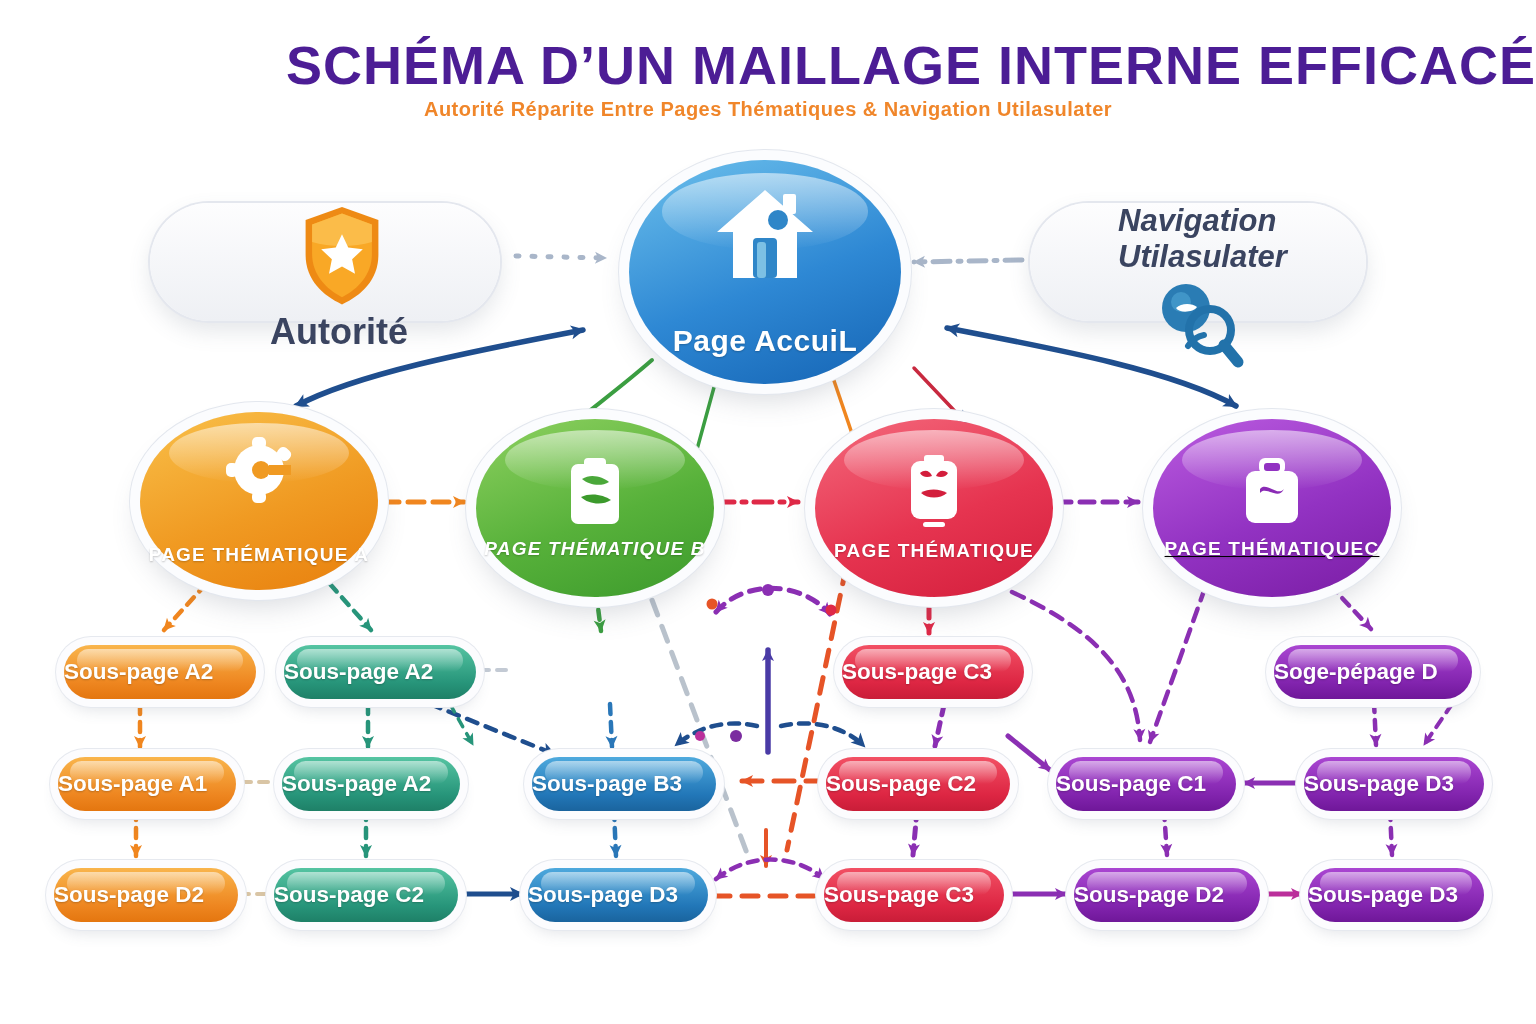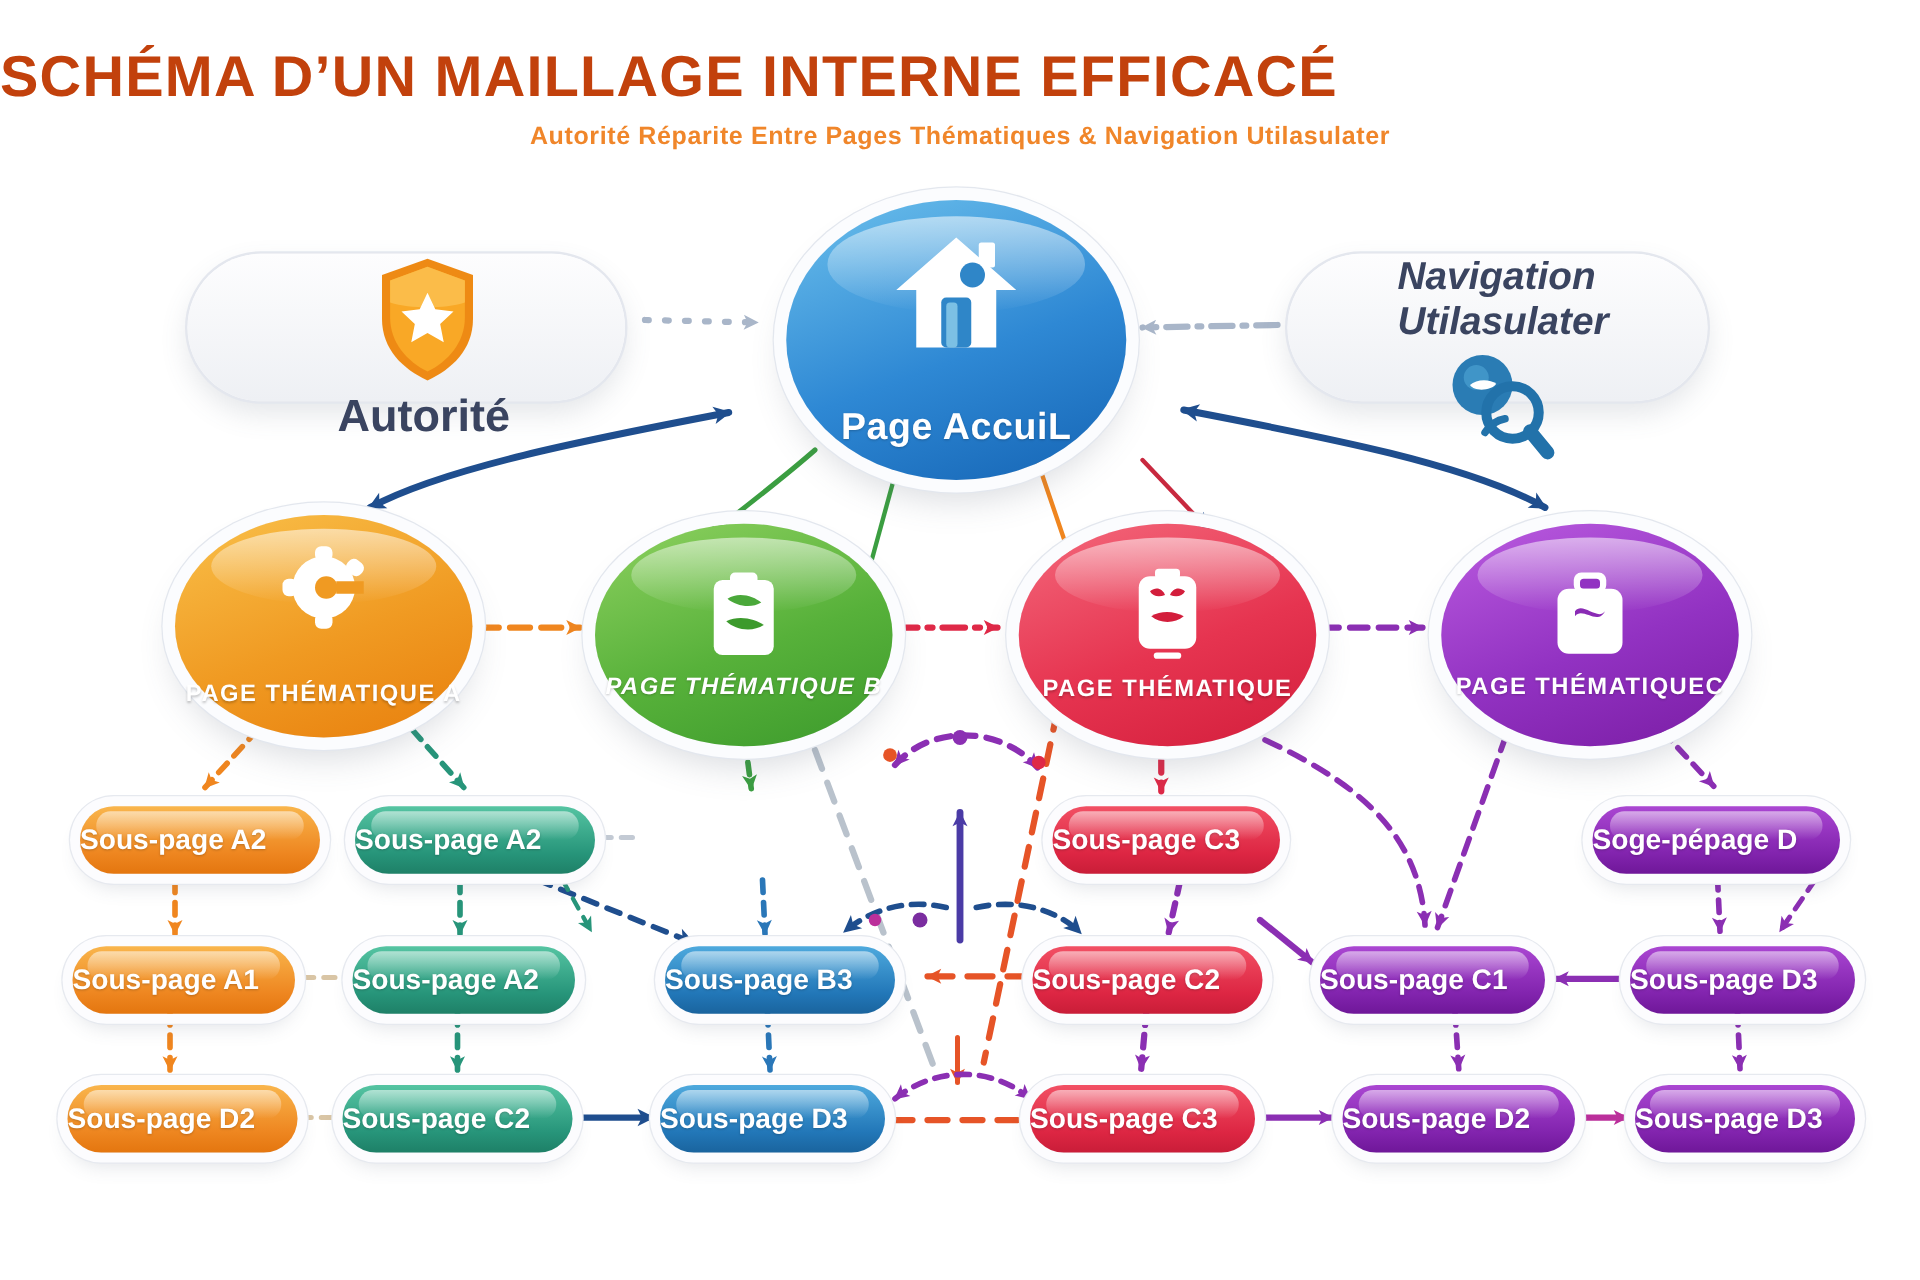--- a/index.html
+++ b/index.html
@@ -3,22 +3,22 @@
 <meta charset="utf-8">
 <style>
   * { margin:0; padding:0; box-sizing:border-box; }
   html,body { background:#ffffff; }
   body { font-family:"Liberation Sans", sans-serif; }
   .stage { position:relative; width:1536px; height:1024px; background:#ffffff; overflow:hidden; }
 
   
   .title {
     position:absolute; left:0; top:34px; width:100%;
-    text-align:left; font-size:46px; font-weight:700; letter-spacing:1px;
-    color:#c2410c;
+    text-align:right; font-size:54px; font-weight:700; letter-spacing:1px;
+    color:#4c1d95;
   }
   .subtitle {
     position:absolute; left:0; top:98px; width:100%;
     text-align:center; font-size:20px; font-weight:700; letter-spacing:.5px;
     color:#f0862a;
   }
 
   
   svg.arrows { position:absolute; left:0; top:0; z-index:1; pointer-events:none; }
 
@@ -43,21 +43,21 @@
     background:linear-gradient(180deg,rgba(255,255,255,.55),rgba(255,255,255,0));
   }
   .enode .elabel {
     position:relative; color:#ffffff; font-weight:700; letter-spacing:1.2px;
     font-size:19px; text-shadow:0 1px 2px rgba(0,0,0,.22); text-align:center; white-space:nowrap;
   }
   .home-node { background:linear-gradient(160deg,#6cc0ec 0%,#2e88d4 55%,#1564b4 100%); }
   .node-a { background:linear-gradient(160deg,#f9c04a 0%,#f09a22 55%,#e87f0d 100%); }
   .node-b { background:linear-gradient(160deg,#8ed160 0%,#57b13a 55%,#3c9a2c 100%); }
   .node-c { background:linear-gradient(160deg,#f4697c 0%,#e63450 55%,#d31e3c 100%); }
-  .node-d { background:linear-gradient(160deg,#bb5ce0 0%,#9232c2 55%,#7a1da4 100%); }
+  .node-d { background:linear-gradient(160deg,#bb5ce0 0%,#9232c2 55%,#7a1da4 100%);text-decoration:underline; }
   .home-node .elabel { font-size:30px; letter-spacing:.5px;margin-top:30px; }
   .enode .icon-wrap { position:relative; margin-bottom:8px; }
 
   
   .pill {
     position:absolute; z-index:2; height:54px; border-radius:28px;
     display:flex; align-items:center; justify-content:flex-start;
     box-shadow:0 0 0 8px #fcfcfe, 0 0 0 9px #e6e9ef, 0 10px 16px rgba(80,90,110,.18);
   }
   .pill::before {

